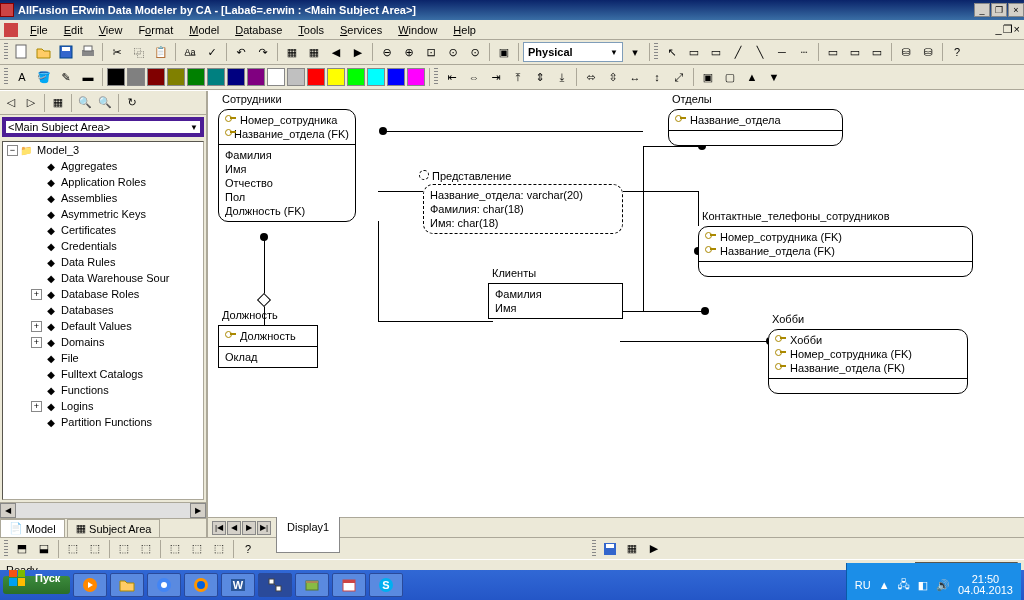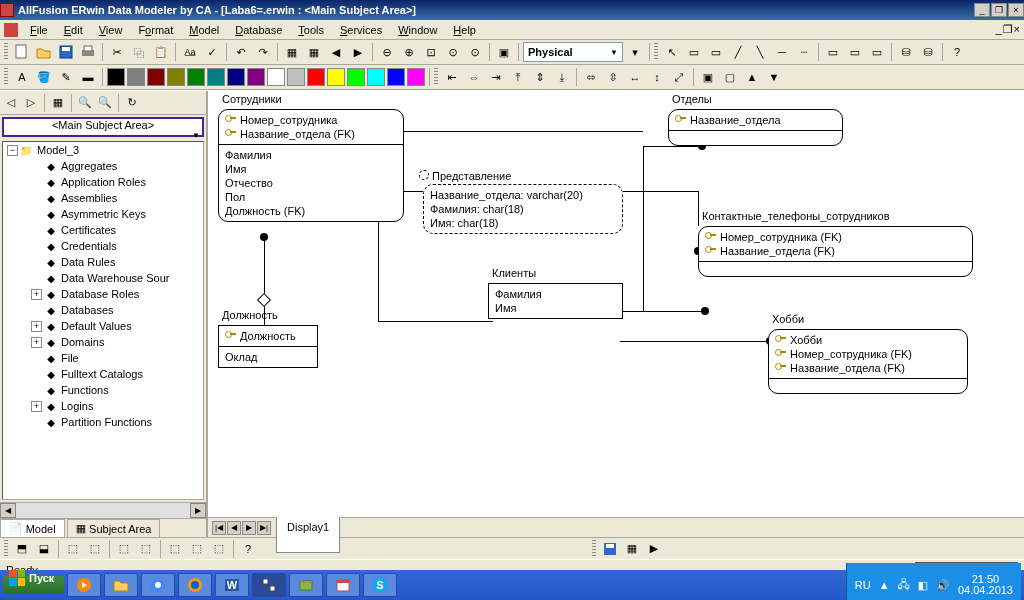--- a/index.html
+++ b/index.html
@@ -24,21 +24,21 @@
 .tb-btn { width: 20px; height: 20px; display: flex; align-items: center; justify-content: center; cursor: pointer; border: 1px solid transparent; }
 .tb-sep { width: 1px; height: 18px; background: #aca899; margin: 0 2px; }
 .tb-combo { height: 20px; border: 1px solid #7f9db9; background: #fff; padding: 0 4px; display: flex; align-items: center; min-width: 100px; cursor: pointer; }
 .tb-combo .dd { margin-left: auto; font-size: 8px; }
 .palette { width: 18px; height: 18px; border: 1px solid #888; }
 
 
 .main { display: flex; height: 447px; border-top: 1px solid #fff; }
 .sidebar { width: 208px; background: #ece9d8; border-right: 2px solid #aca899; display: flex; flex-direction: column; }
 .side-toolbar { height: 24px; display: flex; align-items: center; padding: 0 2px; gap: 2px; border-bottom: 1px solid #aca899; }
-.side-combo { margin: 2px; height: 20px; border: 2px solid #4c1d95; background: #fff; display: flex; align-items: center; padding: 0 2px; cursor: pointer; flex-direction: column; }
+.side-combo { margin: 2px; height: 20px; border: 4px solid #4c1d95; background: #fff; display: flex; align-items: center; padding: 0 2px; cursor: pointer; }
 .side-combo .dd { margin-left: auto; font-size: 8px; }
 .tree { flex: 1; background: #fff; border: 1px inset #aca899; margin: 2px; overflow: auto; }
 .tree-item { display: flex; align-items: center; padding: 1px 2px; white-space: nowrap; cursor: pointer; }
 .tree-item.l0 { padding-left: 4px; }
 .tree-item.l1 { padding-left: 28px; }
 .ti-exp { width: 11px; height: 11px; border: 1px solid #888; margin-right: 2px; display: flex; align-items: center; justify-content: center; font-size: 9px; line-height: 1; }
 .ti-sp { width: 11px; margin-right: 2px; }
 .ti-ico { width: 14px; height: 14px; margin-right: 3px; display: flex; align-items: center; justify-content: center; font-size: 10px; }
 .side-tabs { display: flex; border-top: 1px solid #aca899; }
 .side-tab { padding: 2px 8px; border: 1px solid #aca899; background: #ece9d8; margin-right: 2px; border-bottom: none; display: flex; align-items: center; gap: 3px; cursor: pointer; }
@@ -69,21 +69,21 @@
 .dot { position: absolute; width: 8px; height: 8px; background: #000; border-radius: 50%; }
 .diamond { position: absolute; width: 10px; height: 10px; border: 1px solid #000; transform: rotate(45deg); background: #fff; }
 
 
 .bottom-bar { background: #ece9d8; height: 22px; display: flex; align-items: center; padding: 0 4px; border-top: 1px solid #aca899; gap: 2px; }
 .statusbar { background: #ece9d8; height: 20px; border-top: 1px solid #fff; display: flex; align-items: center; padding: 0 6px; }
 .statusbar .cell { border: 1px inset #aca899; padding: 1px 8px; margin-left: auto; }
 
 
 .taskbar { position: absolute; bottom: 0; left: 0; right: 0; height: 30px; background: linear-gradient(to bottom, #3168d5, #2456c7); display: flex; align-items: center; padding: 0 3px; gap: 3px; }
-.start-btn { height: 18px; padding: 0 10px 15px 6px; background: linear-gradient(to bottom, #3c8b3c, #2a6e2a); border-radius: 3px; color: #fff; font-weight: bold; display: flex; align-items: center; gap: 4px; cursor: pointer; }
+.start-btn { height: 18px; padding: 0 10px 15px 6px; background: linear-gradient(to bottom, #3c8b3c, #2a6e2a); border-radius: 3px; color: #fff; font-weight: bold; display: flex; align-items: center; gap: 10px; cursor: pointer; }
 .start-btn .winlogo { width: 16px; height: 16px; display: grid; grid-template-columns: 1fr 1fr; grid-template-rows: 1fr 1fr; gap: 1px; }
 .winlogo span:nth-child(1){background:#f65314}.winlogo span:nth-child(2){background:#7cbb00}.winlogo span:nth-child(3){background:#00a1f1}.winlogo span:nth-child(4){background:#ffbb00}
 .task-item { width: 34px; height: 24px; background: #5a8ae0; border: 1px solid #2a4a9a; border-radius: 2px; display: flex; align-items: center; justify-content: center; cursor: pointer; }
 .task-item.active { background: #2a4a9a; }
 .tray { margin-left: auto; display: flex; align-items: center; gap: 8px; color: #fff; background: #1b8ee8; height: 44px; padding: 0 8px; border-left: 1px solid #0a5aa8; }
 .tray .time { text-align: center; font-size: 10px; line-height: 11px; }
 
 svg { display: block; }
 .scrollbar-h { height: 16px; background: #e0e0e0; border-top: 1px solid #aca899; display: flex; }
 .scrollbar-h .sbtn { width: 16px; background: #d4d0c8; border: 1px solid #888; display: flex; align-items: center; justify-content: center; font-size: 8px; cursor: pointer; }
@@ -383,21 +383,21 @@
       <div class="dot" style="left:493px;top:216px"></div>
       <div class="line" style="left:435px;top:55px;width:1px;height:165px"></div>
       <div class="line" style="left:435px;top:55px;width:60px;height:1px"></div>
       <div class="dot" style="left:490px;top:51px"></div>
       <div class="line" style="left:412px;top:250px;width:150px;height:1px"></div>
       <div class="dot" style="left:558px;top:246px"></div>
       <div class="line" style="left:170px;top:100px;width:320px;height:1px"></div>
       <div class="line" style="left:490px;top:100px;width:1px;height:60px"></div>
       <div class="dot" style="left:486px;top:156px"></div>
 
-      <div class="entity" style="left:10px;top:18px;width:186px">
+      <div class="entity" style="left:10px;top:18px;width:138px">
         <div class="ent-title">Сотрудники</div>
         <div class="ent-box">
           <div class="ent-pk">
             <div class="ent-row">
                 <span class="key-ico"></span>
                 <span>Номер_сотрудника</span>
               </div>
             <div class="ent-row">
                 <span class="key-ico"></span>
                 <span>Название_отдела (FK)</span>

